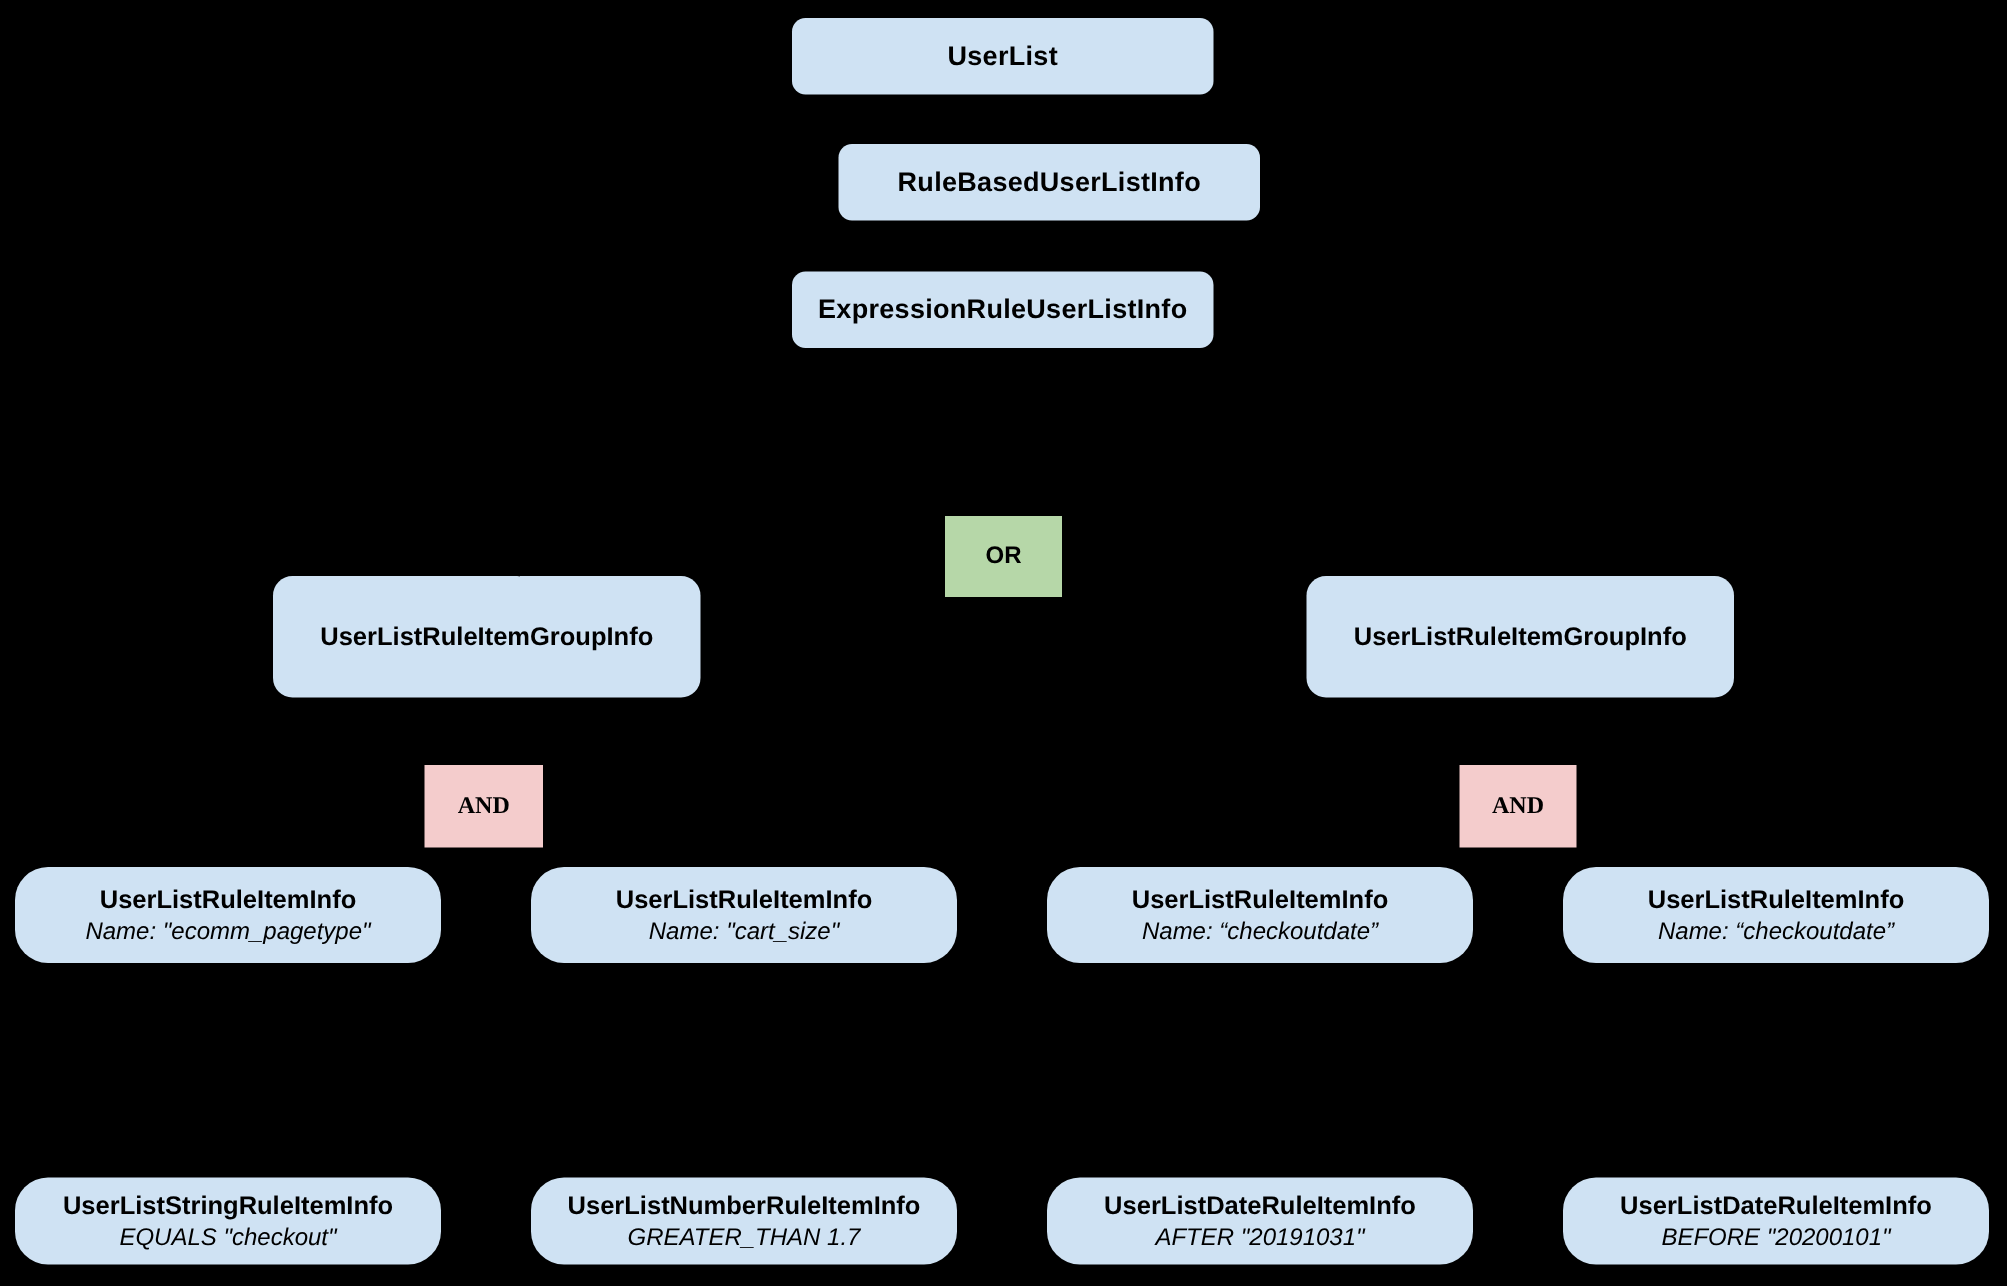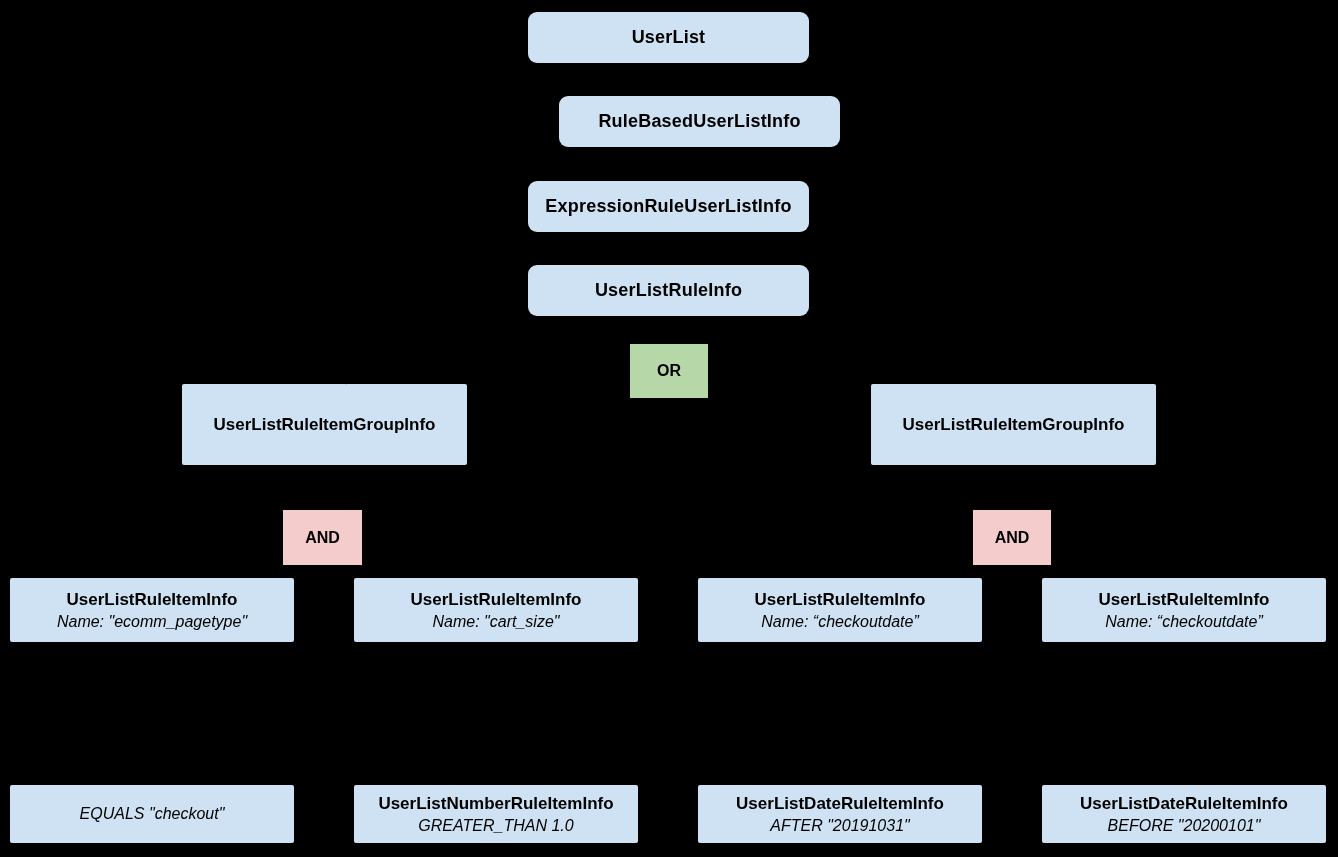--- a/index.html
+++ b/index.html
@@ -18,36 +18,36 @@
   .stage{
     position:relative;
     width:1338px;
     height:857px;
     background:var(--background);
     overflow:hidden;
   }
   .bnode{
     position:absolute;
     background:var(--node-fill);
-    border-radius:2px;
+    border-radius:22px;
     display:flex;
     flex-direction:column;
     align-items:center;
     justify-content:center;
     text-align:center;
     color:var(--text);
     z-index:1;
   }
   .bnode.chain{
     border-radius:9px;
     font-weight:bold;
     font-size:18px;
     letter-spacing:.2px;
   }
-  .bnode.group{border-radius:2px;}
+  .bnode.group{border-radius:13px;}
   .bnode .title{
     font-weight:bold;
     font-size:17px;
     line-height:23px;
     white-space:nowrap;
   }
   .bnode .sub{
     font-style:italic;
     font-size:16px;
     line-height:22px;
@@ -57,21 +57,21 @@
     position:absolute;
     display:flex;
     align-items:center;
     justify-content:center;
     font-weight:bold;
     font-size:16px;
     color:var(--text);
     z-index:1;
   }
   .op.or{background:var(--or-fill);}
-  .op.and{background:var(--and-fill);}
+  .op.and{background:var(--and-fill);font-family:Liberation Serif, serif;}
   .arrowhead{
     position:absolute;
     width:0;height:0;
     border-left:26px solid var(--background);
     border-top:7px solid transparent;
     border-bottom:7px solid transparent;
     z-index:2;
   }
   .arrowhead.left-group{left:322px;top:372px;transform:rotate(24deg);}
   .arrowhead.right-group{left:982px;top:370px;transform:rotate(20deg);}
@@ -102,23 +102,20 @@
 
   <div class="bnode chain chain-1">
     <span>UserList</span>
   </div>
   <div class="bnode chain chain-2">
     <span>RuleBasedUserListInfo</span>
   </div>
   <div class="bnode chain chain-3">
     <span>ExpressionRuleUserListInfo</span>
   </div>
-  <div class="bnode chain chain-4">
-    <span>UserListRuleInfo</span>
-  </div>
 
   <div class="op or or-box">
     <span>OR</span>
   </div>
 
   <div class="arrowhead left-group"></div>
   <div class="arrowhead right-group"></div>
 
   <div class="bnode group group-left">
     <span class="title">UserListRuleItemGroupInfo</span>
@@ -145,25 +142,26 @@
   <div class="bnode item-3">
     <span class="title">UserListRuleItemInfo</span>
     <span class="sub">Name: “checkoutdate”</span>
   </div>
   <div class="bnode item-4">
     <span class="title">UserListRuleItemInfo</span>
     <span class="sub">Name: “checkoutdate”</span>
   </div>
 
   <div class="bnode leaf-1">
+    <span class="title">UserListStringRuleItemInfo</span>
     <span class="sub">EQUALS "checkout"</span>
   </div>
   <div class="bnode leaf-2">
     <span class="title">UserListNumberRuleItemInfo</span>
-    <span class="sub">GREATER_THAN 1.0</span>
+    <span class="sub">GREATER_THAN 1.7</span>
   </div>
   <div class="bnode leaf-3">
     <span class="title">UserListDateRuleItemInfo</span>
     <span class="sub">AFTER "20191031"</span>
   </div>
   <div class="bnode leaf-4">
     <span class="title">UserListDateRuleItemInfo</span>
     <span class="sub">BEFORE "20200101"</span>
   </div>
 

